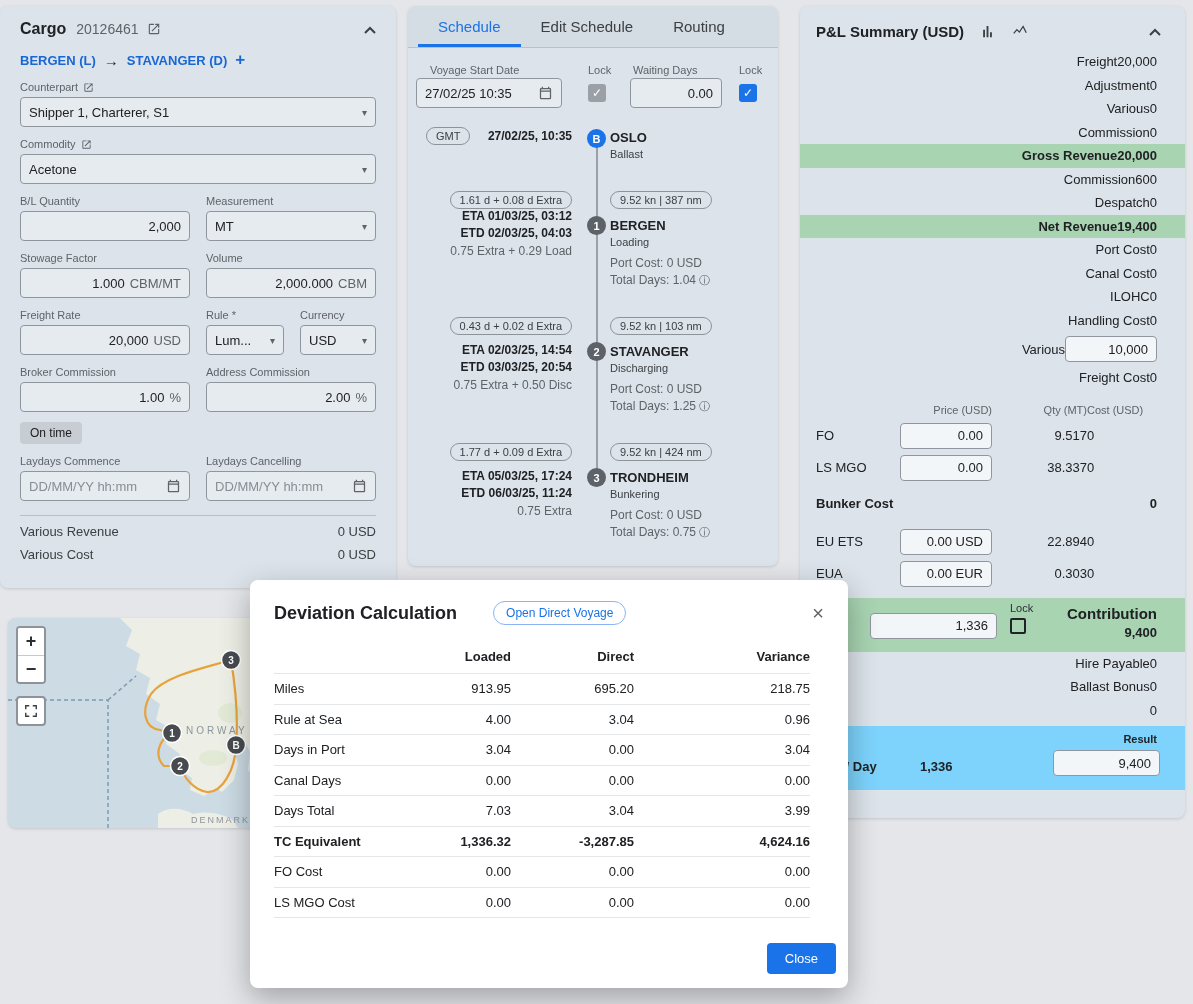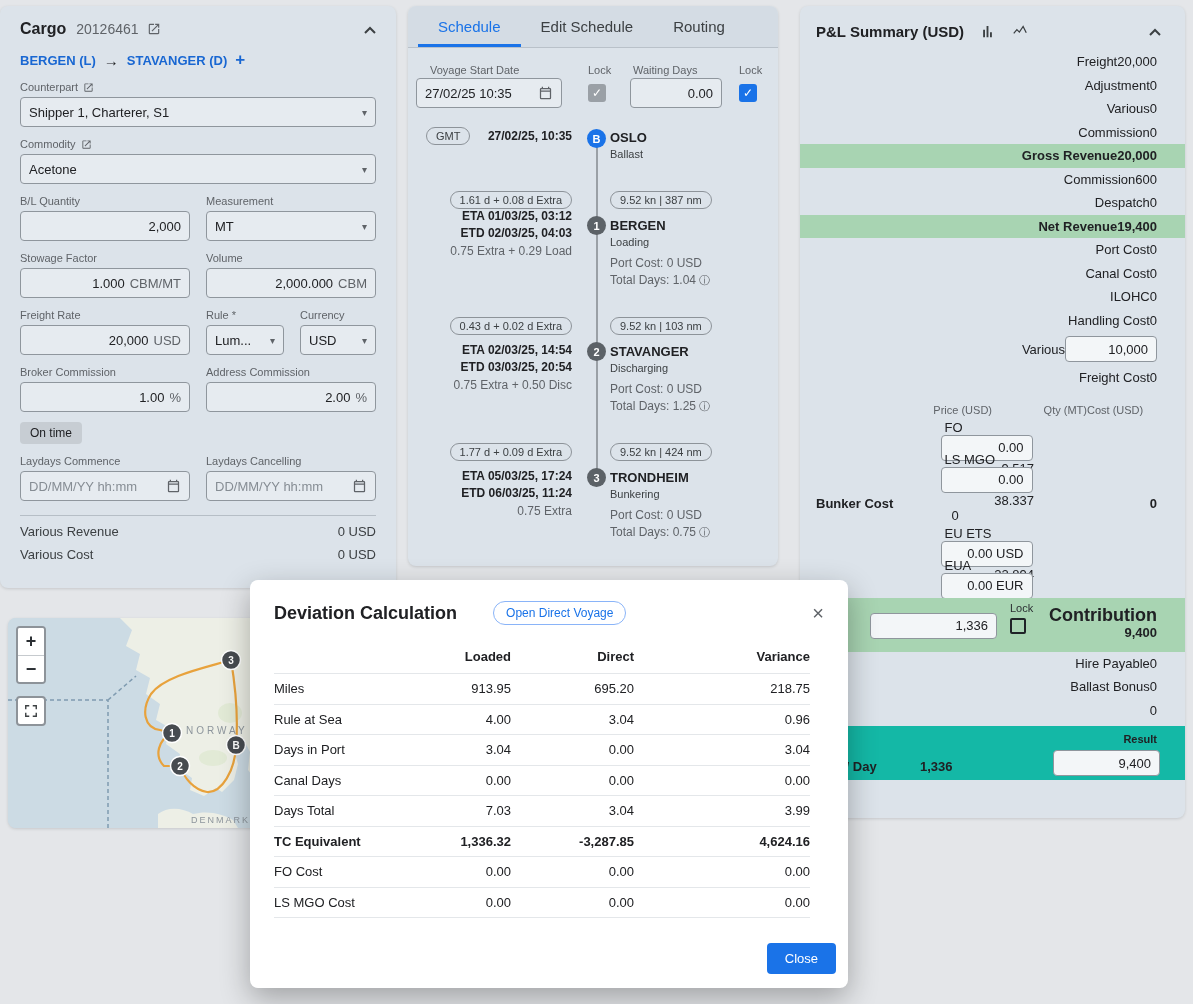--- a/index.html
+++ b/index.html
@@ -70,33 +70,33 @@
   .pnl-head .ico { margin-left:16px; display:inline-flex; }
   .prow { display:flex; justify-content:flex-end; align-items:center; height:23.5px; padding:0 28px 0 16px; font-size:13px; }
   .prow.green { background:#a8d4b2; font-weight:bold; }
   .prow.ind { padding-left:22px; }
   .prow.tall { height:34px; }
   .mini-inp { width:92px; height:26px; background:#f3f6f8; border:1px solid #8f969d; border-radius:4px; display:flex; align-items:center; justify-content:flex-end; padding:0 8px; font-size:13px; }
   .bunk-head { display:flex; padding:14px 28px 4px 16px; font-size:11px; color:#5f6368; }
   .c-price { width:176px; text-align:right; }
   .c-qty { width:95px; text-align:right; }
   .c-cost { width:70px; }
-  .bunk-row { display:flex; align-items:center; padding:0 28px 0 16px; height:32px; font-size:13px;flex-direction:column; }
+  .bunk-row { display:flex; align-items:center; padding:0 28px 0 16px; height:32px; font-size:13px; }
   .b-label { width:84px; }
   .b-inpwrap { width:92px; }
   .bunk-total { display:flex; justify-content:space-between; font-weight:bold; padding:0 28px 0 16px; height:24px; align-items:center; margin-top:8px; font-size:13px; }
   .ets-gap { margin-top:10px; }
   .tce-block { position:relative; background:#a8d4b2; height:54px; margin-top:8px; }
   .tce-label { position:absolute; left:16px; top:20px; font-size:13px; font-weight:bold; }
   .tce-inp { position:absolute; left:70px; top:15px; width:127px; }
   .tce-lock { position:absolute; left:210px; top:4px; font-size:11px; color:#2b2f33; }
   .tce-cbx { position:absolute; left:210px; top:20px; width:16px; height:16px; border:2px solid #1f2327; border-radius:2px; }
-  .contrib-lab { position:absolute; right:28px; top:7px; font-size:18px; font-weight:bold; }
+  .contrib-lab { position:absolute; right:28px; top:7px; font-size:15px; font-weight:bold; }
   .contrib-val { position:absolute; right:28px; top:27px; font-size:13px; font-weight:bold; }
-  .result-block { position:relative; background:#14b8a6; height:54px; margin-top:4px; }
+  .result-block { position:relative; background:#7dd3fc; height:64px; margin-top:4px; }
   .result-head { position:absolute; right:28px; top:7px; font-size:11px; font-weight:bold; }
   .result-lab { position:absolute; left:16px; top:33px; font-size:13px; font-weight:bold; }
   .result-val { position:absolute; left:120px; top:33px; font-size:13px; font-weight:bold; }
   .result-inp { position:absolute; right:25px; top:24px; width:107px; }
 
   
   #modal { position:absolute; left:250px; top:580px; width:598px; height:408px; background:#fff; border-radius:8px; box-shadow:0 10px 30px rgba(0,0,0,.3); z-index:10; }
   .modal-head { display:flex; align-items:center; padding:18px 24px 0; height:48px; }
   .modal-title { font-size:18px; font-weight:bold; }
   .odv-btn { margin-left:36px; border:1px solid #8ab4f8; color:#1a73e8; border-radius:14px; font-size:12px; padding:4px 12px; background:#fff; white-space:nowrap; }

